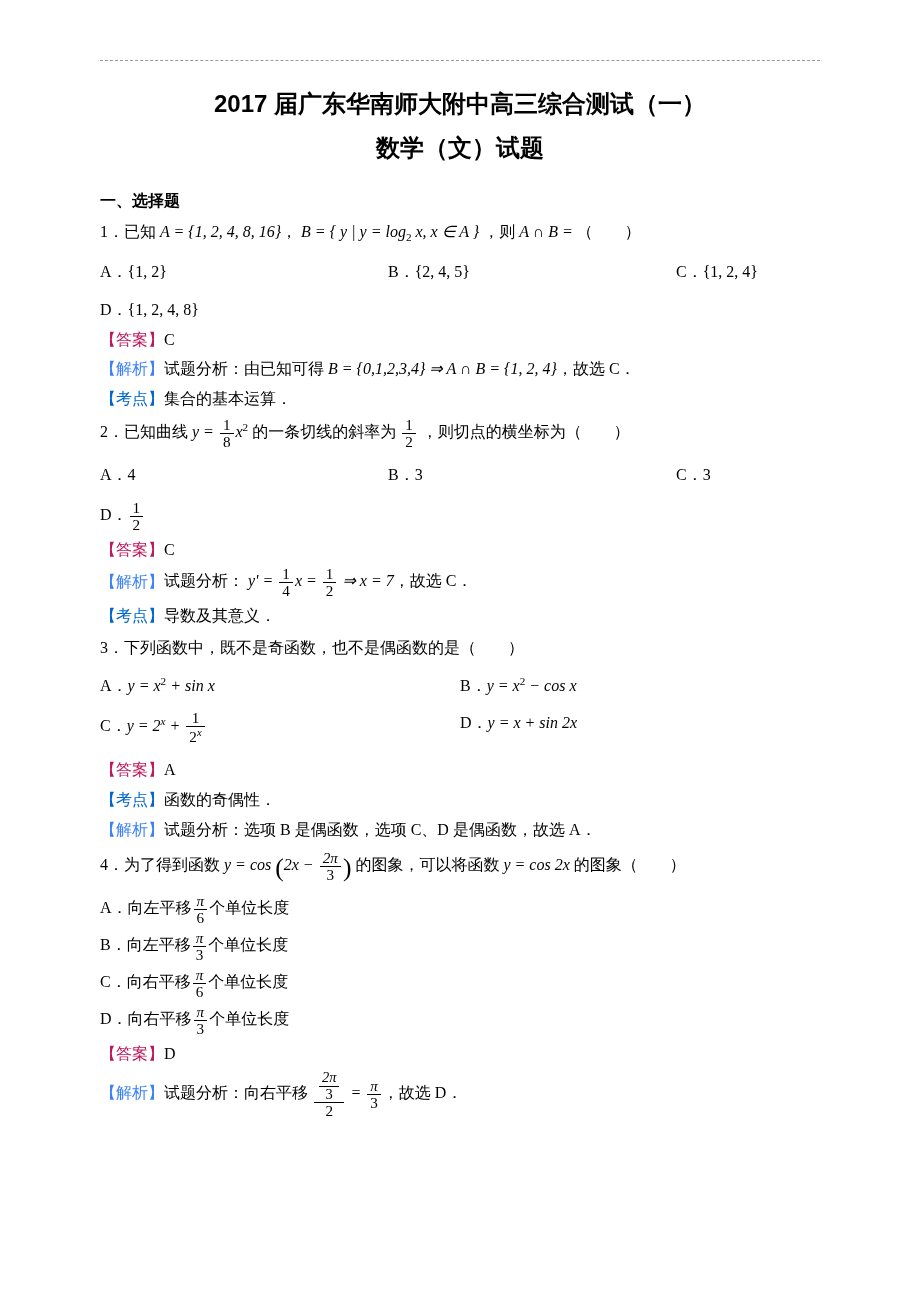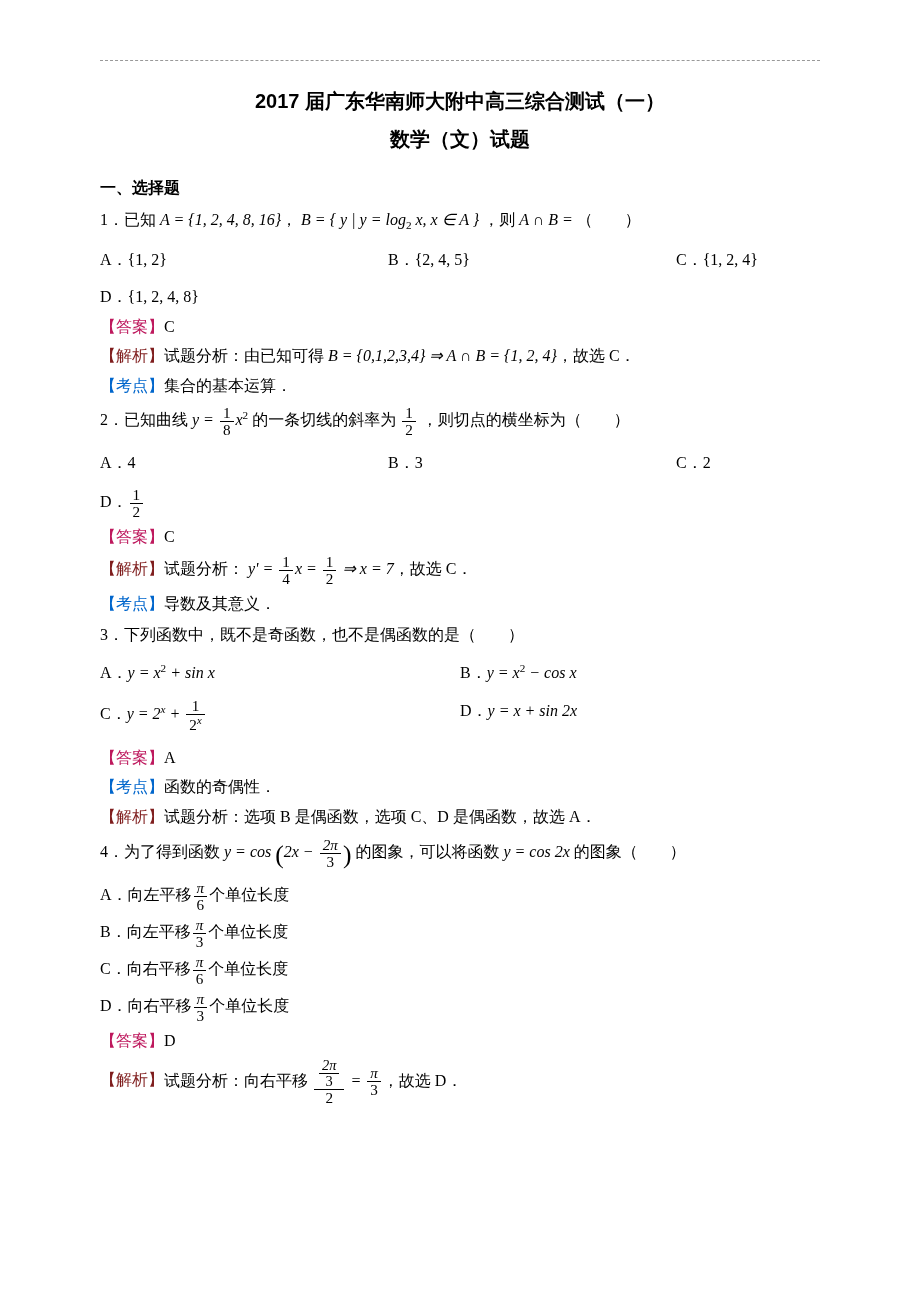--- a/index.html
+++ b/index.html
@@ -14,39 +14,39 @@
     line-height: 1.6;
   }
   .dashed-top {
     border-top: 1px dashed #999;
     margin-bottom: 24px;
   }
   .title {
     text-align: center;
     font-family: "SimHei", "黑体", sans-serif;
     font-weight: bold;
-    font-size: 20px;
+    font-size: 24px;
     margin: 6px 0;
   }
   .section-head {
     font-family: "SimHei", "黑体", sans-serif;
     font-weight: bold;
     margin-top: 20px;
     margin-bottom: 6px;
   }
   .q { margin: 6px 0; }
   .opts { display: flex; flex-wrap: wrap; margin: 12px 0; }
   .opt-a { width: 40%; }
   .opt-b { width: 40%; }
   .opt-c { width: 20%; }
   .opt-half { width: 50%; }
   .ans { color: #0066cc; margin: 2px 0; }
   .ans .tag { color: #be185d; }
   .ans .txt { color: #000; }
-  .exp .tag { color: #7f1d1d; margin-top: 8px; }
+  .exp .tag { color: #3b82f6; margin-top: 8px; }
   .exp .txt { color: #000; }
   .kp .tag { color: #0066cc; }
   .kp .txt { color: #000000; }
   .math { font-family: "Cambria Math","STIX","Times New Roman",serif; font-style: italic; }
   .rm { font-style: normal; font-family: "Times New Roman", serif;}
   .frac {
     display: inline-block;
     vertical-align: middle;
     text-align: center;
     font-style: normal;
@@ -103,21 +103,21 @@
     <span>2．已知曲线</span>
     <span class="math">y =</span>
     <span class="frac"><span class="num">1</span><span class="den">8</span></span><span class="math">x</span><sup class="rm">2</sup>
     <span>的一条切线的斜率为</span>
     <span class="frac"><span class="num">1</span><span class="den">2</span></span>
     <span>，则切点的横坐标为（　　）</span>
   </div>
   <div class="opts">
     <div class="opt-a">A．4</div>
     <div class="opt-b">B．3</div>
-    <div class="opt-c">C．2</div>
+    <div class="opt-c">C．3</div>
   </div>
   <div class="p">
     <span>D．</span><span class="frac"><span class="num">1</span><span class="den">2</span></span>
   </div>
   <div class="p ans">
     <span class="tag">【答案】</span><span class="txt">C</span>
   </div>
   <div class="p exp">
     <span class="tag">【解析】</span><span class="txt">试题分析：</span>
     <span class="math">y' =</span>

